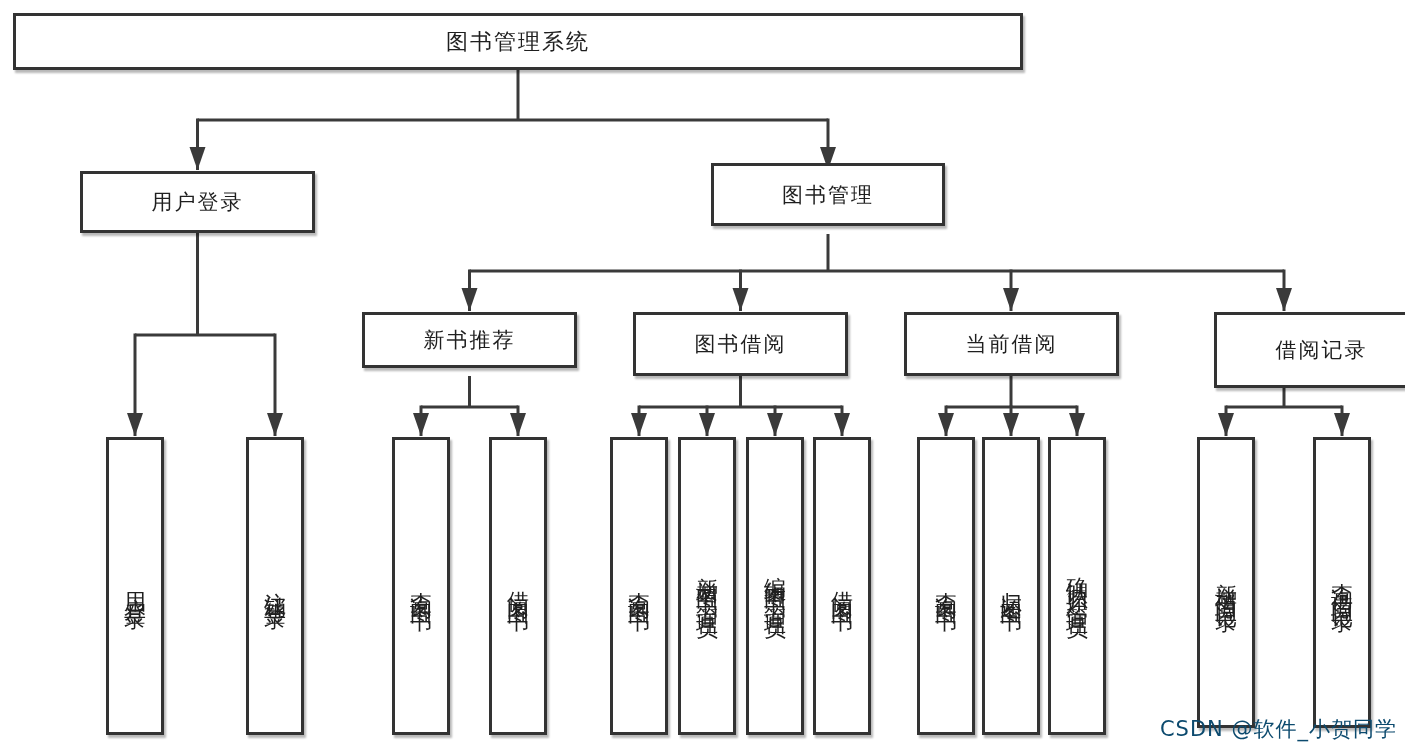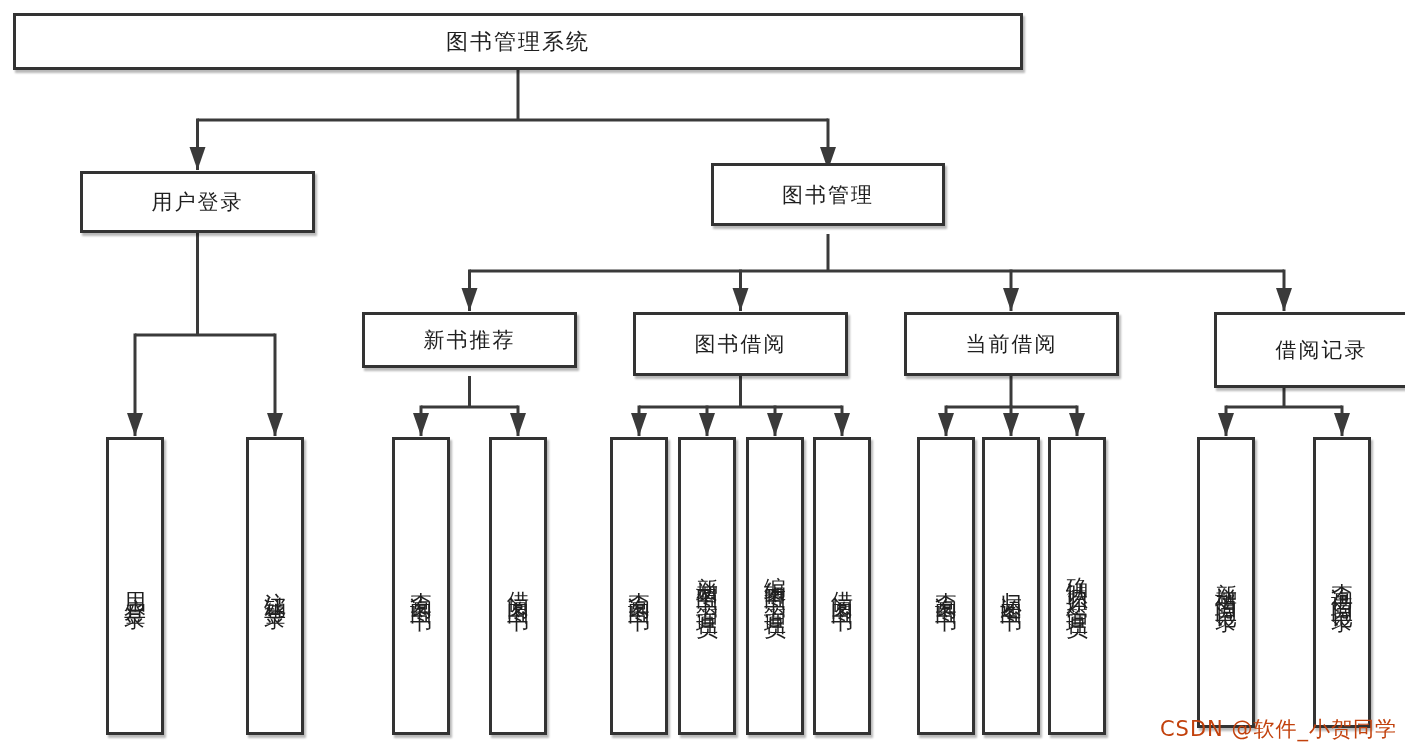--- a/index.html
+++ b/index.html
@@ -46,21 +46,21 @@
     text-orientation: mixed;
     font-size: 22px;
     letter-spacing: 6px;
     line-height: 1;
   }
   #watermark {
     position: absolute;
     right: 8px;
     bottom: 4px;
     font-size: 21px;
-    color: #c2410c;
+    color: #0c4a6e;
     letter-spacing: 1px;
     z-index: 5;
     white-space: nowrap;
   }
 </style>
 </head>
 <body>
 
 <div id="canvas">
 

